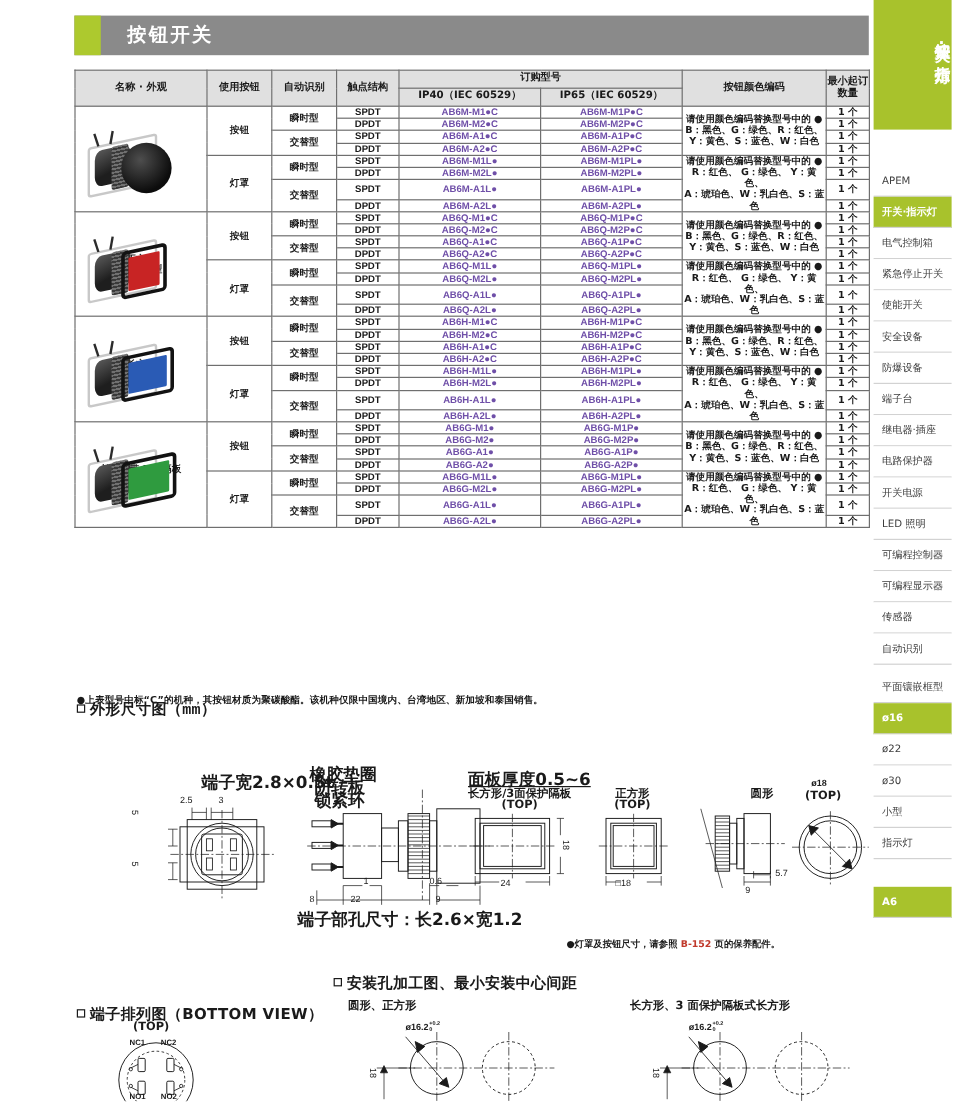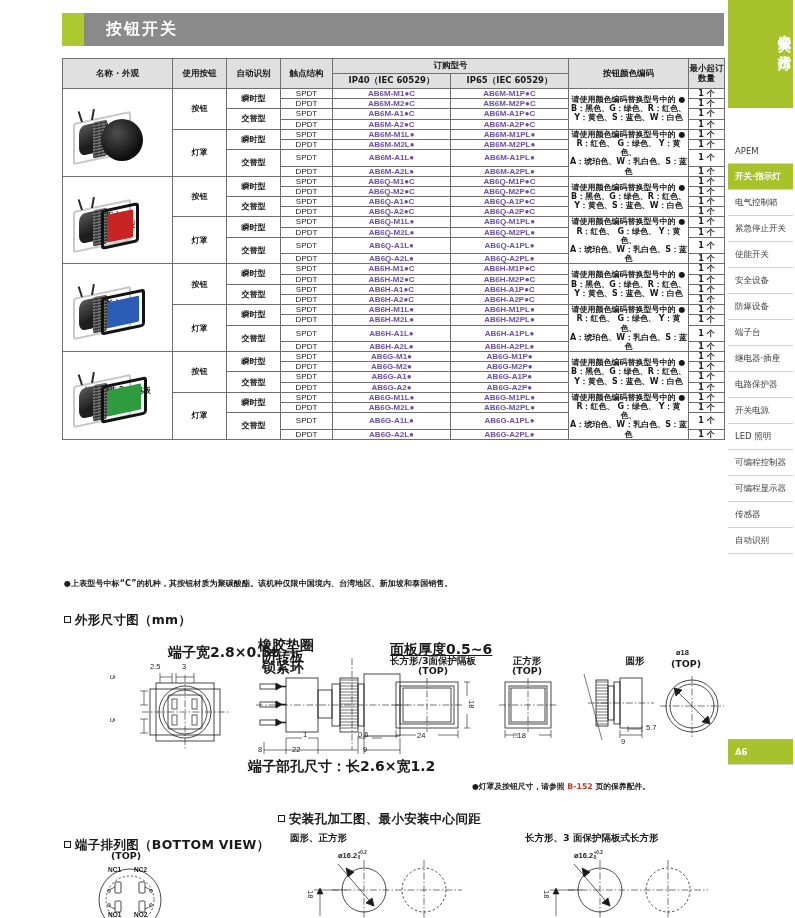--- a/index.html
+++ b/index.html
@@ -33,21 +33,21 @@
   table.main thead th{
     background:#e0e0e0; font-weight:bold; font-size:8.5px;
     height:15px; color:#1a1a1a;
   }
   td.namecell{
     text-align:left; vertical-align:top; padding:3px 0 0 4px;
     font-weight:bold; font-size:8.5px; position:relative;
   }
   .nm-line{ display:block; }
   td.usecell, td.actcell{ font-weight:bold; font-size:9px; }
-  td.contact{ font-weight:normal; font-size:8.5px; font-family:"Liberation Sans",sans-serif; }
+  td.contact{ font-weight:bold; font-size:8.5px; font-family:"Liberation Sans",sans-serif; }
   td.model{
     color:#6f4fa8; font-weight:bold; font-size:8.5px;
     font-family:"Liberation Sans",sans-serif;
   }
   td.colorcode{
     text-align:left; padding:2px 3px; font-size:7.6px; line-height:1.42;
     font-weight:bold;
   }
   td.qty{ font-size:8px; font-weight:bold; }
 
@@ -441,21 +441,21 @@
           <td class="model">AB6G-A2L●</td>
           <td class="model">AB6G-A2PL●</td>
           <td class="qty">1 个</td>
         </tr>
       </tbody>
   </table>
 </div>
 
 <div class="tbl-note">●上表型号中标“C”的机种，其按钮材质为聚碳酸酯。该机种仅限中国境内、台湾地区、新加坡和泰国销售。</div>
 
-<div class="sec-h" style="left:64px; top:612px;">
+<div class="sec-h" style="left:64px; top:583px;font-family:Liberation Mono, monospace;">
   <span class="sq"></span><span>外形尺寸图（mm）</span>
 </div>
 
 <svg class="dwg" style="left:118px; top:655px;" width="125" height="115">
   <g stroke="#1a1a1a" fill="none" stroke-width="0.8">
     <rect x="38" y="28" width="58" height="58"></rect>
     <rect x="32" y="34" width="70" height="46"></rect>
     <ellipse cx="67" cy="57" rx="26" ry="26"></ellipse>
     <ellipse cx="67" cy="57" rx="22" ry="22"></ellipse>
     <rect x="50" y="40" width="34" height="34" rx="2"></rect>
@@ -774,18 +774,38 @@
       <div class="sb-item">
         <span>可编程显示器</span>
       </div>
       <div class="sb-item">
         <span>传感器</span>
       </div>
       <div class="sb-item">
         <span>自动识别</span>
       </div>
     </div>
+  <div class="sb-list" id="sb-list-2" style="top:560px;">
+      <div class="sb-item">
+        <span>平面镶嵌框型</span>
+      </div>
+      <div class="sb-item active">
+        <span>ø16</span>
+      </div>
+      <div class="sb-item">
+        <span>ø22</span>
+      </div>
+      <div class="sb-item">
+        <span>ø30</span>
+      </div>
+      <div class="sb-item">
+        <span>小型</span>
+      </div>
+      <div class="sb-item">
+        <span>指示灯</span>
+      </div>
+    </div>
   <div class="sb-list" id="sb-list-3" style="top:739px;">
       <div class="sb-item active">
         <span>A6</span>
       </div>
     </div>
 </div>
 
 </body></html>

